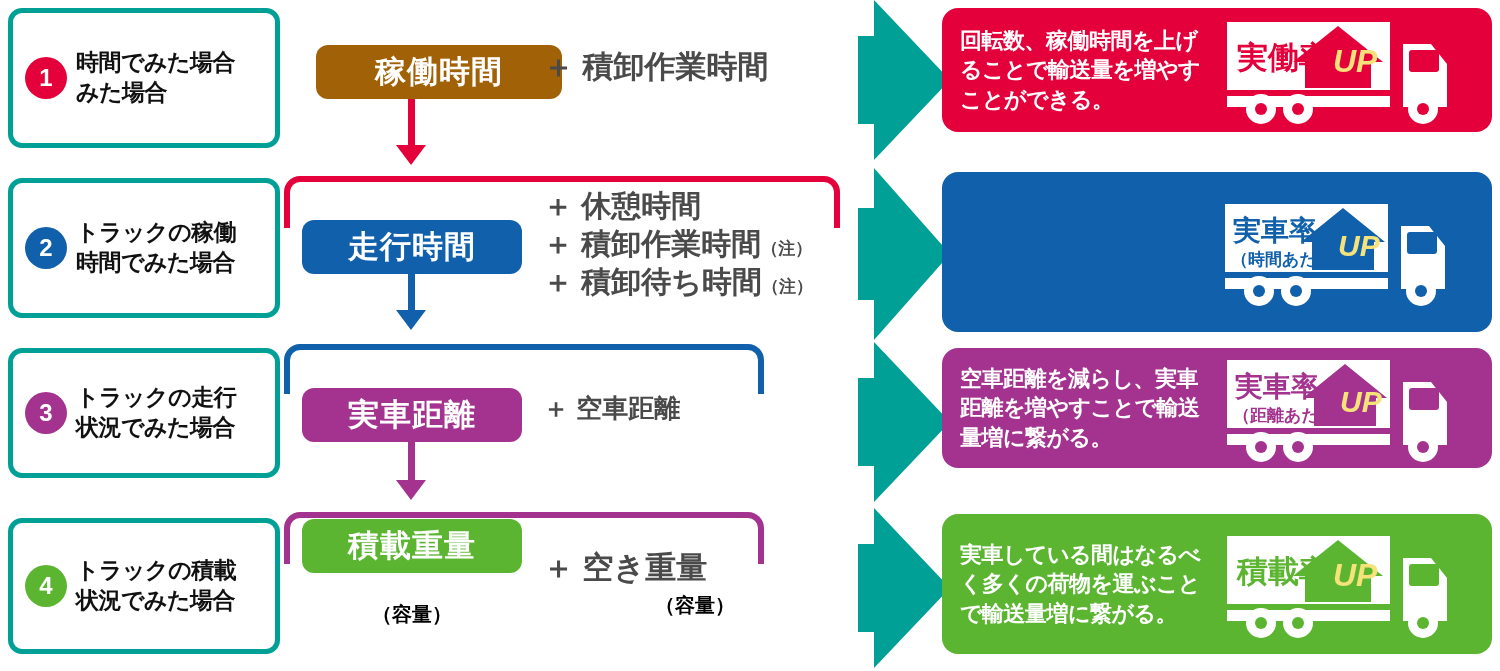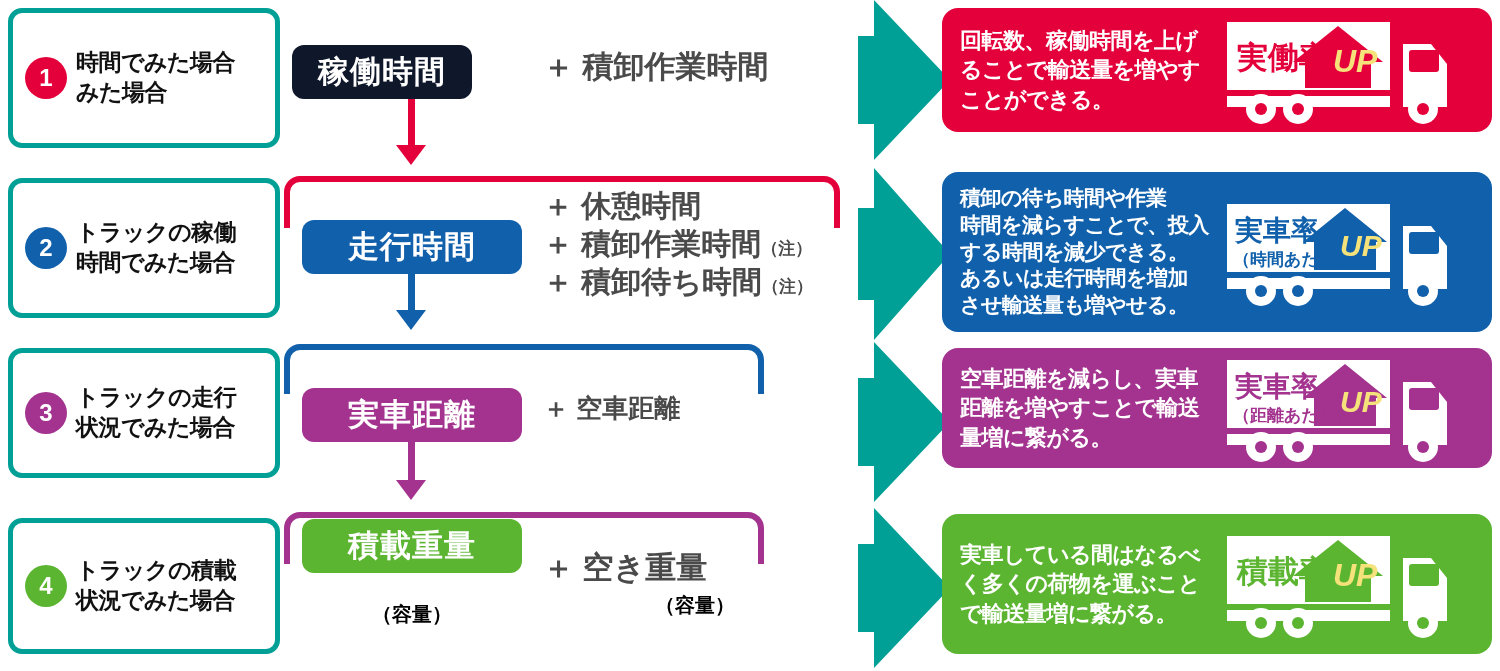--- a/index.html
+++ b/index.html
@@ -100,21 +100,21 @@
 <div id="stage">
 
   <div class="label-box" style="top:8px; height:140px;">
     <div class="num-circle" style="background:#e4003a;">
       <span>1</span>
     </div>
     <div class="label-text">時間でみた場合
 みた場合</div>
   </div>
 
-  <div class="pill" style="left:292px; top:45px; width:180px; background:#0f172a;">
+  <div class="pill" style="left:316px; top:45px; width:246px; background:#a16207;">
     <span>稼働時間</span>
   </div>
   <div class="addends" style="left:543px; top:48px; font-size:31px; line-height:1.25;">
     <span class="addend-line">＋ 積卸作業時間</span>
   </div>
 
   <div class="stem" style="left:408px; top:99px; height:52px; background:#e4003a;"></div>
   <div class="head" style="left:396px; top:145px; border-top:20px solid #e4003a;"></div>
 
   <div class="label-box" style="top:178px; height:140px;">
@@ -220,25 +220,20 @@
 
         <path d="M113 10 L158 46 L146 46 L146 72 L80 72 L80 46 L68 46 Z" fill="#e4003a"></path>
 
         <text x="12" y="52" font-family="Liberation Sans, sans-serif" font-size="31" font-weight="bold" fill="#e4003a">実働率</text>
         <text x="108" y="56" font-family="Liberation Sans, sans-serif" font-size="32" font-weight="bold" font-style="italic" fill="#f5e27a">UP</text>
       </svg>
     </div>
   </div>
 
   <div class="panel" style="top:172px; height:160px; background:#1160ab;">
-    <div class="panel-text" style="font-size:21px; line-height:1.27;">積卸の待ち時間や作業
-時間を減らすことで、投入
-する時間を減少できる。
-あるいは走行時間を増加
-させ輸送量も増やせる。</div>
     <div class="truck">
       <svg width="255" height="108" viewBox="0 0 255 108">
         <rect x="2" y="6" width="163" height="68" fill="#ffffff"></rect>
         <rect x="2" y="80" width="163" height="11" fill="#ffffff"></rect>
         <path d="M178 28 L206 28 L222 48 L222 91 L178 91 Z" fill="#ffffff"></path>
         <rect x="184" y="34" width="30" height="22" rx="3" fill="#1160ab"></rect>
         <circle cx="36" cy="93" r="15" fill="#ffffff"></circle>
           <circle cx="36" cy="93" r="6" fill="#1160ab"></circle>
         <circle cx="73" cy="93" r="15" fill="#ffffff"></circle>
           <circle cx="73" cy="93" r="6" fill="#1160ab"></circle>

